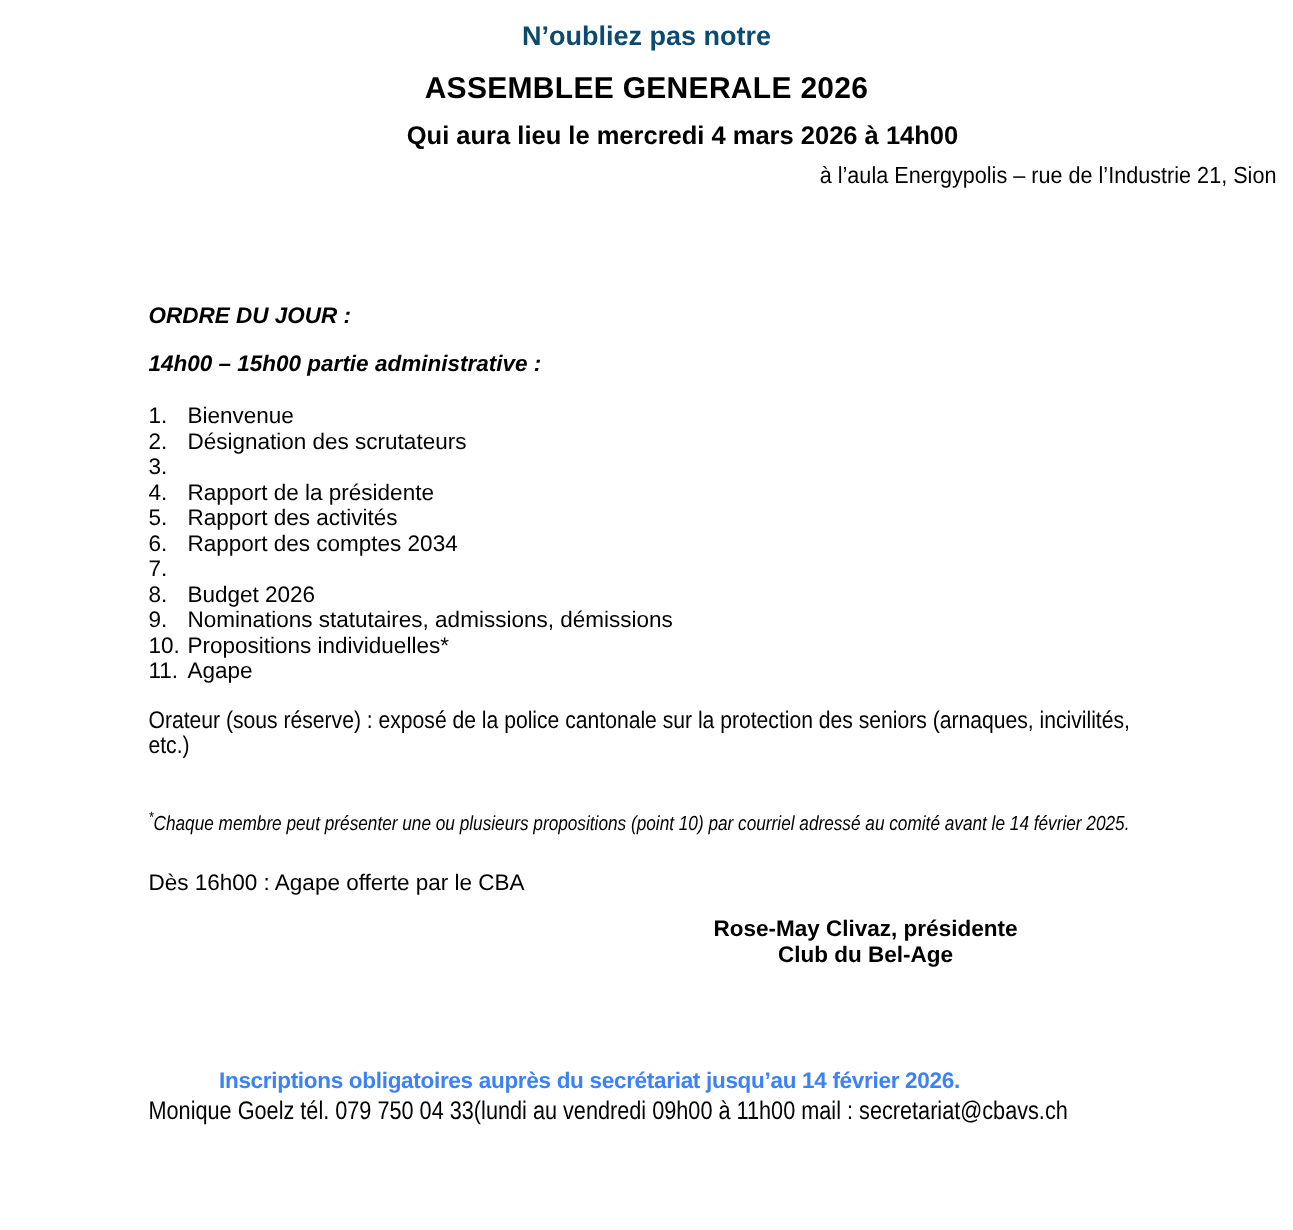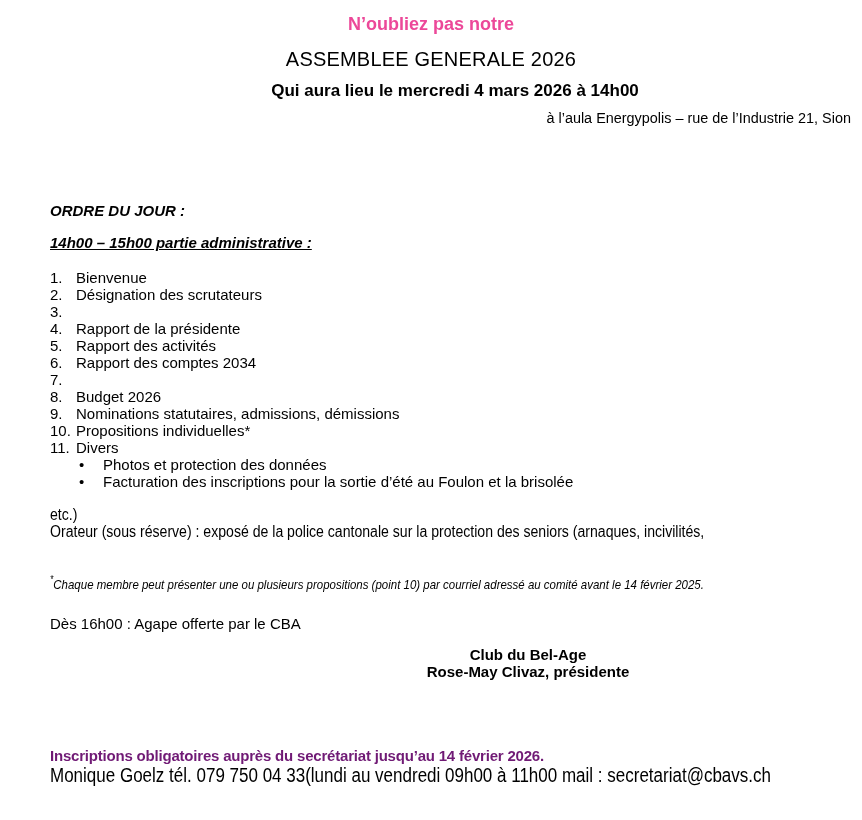--- a/index.html
+++ b/index.html
@@ -16,27 +16,27 @@
     color: #000000;
     overflow: hidden;
   }
   
   .doc-header { text-align: center; }
   .reminder {
     margin-top: 14px;
     font-size: 18px;
     line-height: 21px;
     font-weight: bold;
-    color: #ec4899;
+    color: #0c4a6e;
   }
   .title {
     margin-top: 12px;
     font-size: 20px;
     line-height: 24px;
-    font-weight: normal;
+    font-weight: bold;
     letter-spacing: 0.2px;
   }
   .when {
     margin-top: 9px;
     font-size: 17px;
     line-height: 21px;
     font-weight: bold;
     padding-left: 48px;
   }
   .where, .parking {
@@ -45,35 +45,34 @@
     line-height: 19px;
     text-align: right;
   }
   .cond-center {
     display: inline-block;
     white-space: nowrap;
     transform: scaleX(0.93);
     transform-origin: 50% 50%;
   }
   
-  .content { padding-left: 50px; padding-right: 18px; }
+  .content { padding-left: 99px; padding-right: 18px; }
   .agenda-heading {
     margin-top: 76px;
     font-size: 15px;
     line-height: 16px;
     font-weight: bold;
     font-style: italic;
   }
   .agenda-subheading {
     margin-top: 16px;
     font-size: 15px;
     line-height: 16px;
     font-weight: bold;
     font-style: italic;
-    text-decoration: underline;
   }
   .agenda-list { margin-top: 18px; }
   .agenda-item {
     display: flex;
     font-size: 15px;
     line-height: 17px;
   }
   .agenda-item .num { width: 26px; flex: 0 0 26px; }
   .sub-list { }
   .sub-item {
@@ -122,24 +121,25 @@
     font-size: 15px;
     line-height: 17.5px;
     font-weight: bold;
   }
   
   .registration {
     margin-top: 66px;
     font-size: 15px;
     line-height: 17px;
     font-weight: bold;
-    color: #701a75;
+    color: #3b82f6;
     letter-spacing: -0.2px;
-  }
-  .contact { margin-top: 3px; font-size: 20px; line-height: 17px; text-align: right; }
+    margin-left: 47px;
+  }
+  .contact { margin-top: 3px; font-size: 17px; line-height: 17px; }
   .contact .scalex { transform: scaleX(0.85); }
 </style>
 </head>
 <body>
 
 <div class="page">
 
   <div class="doc-header">
     <div class="reminder">N’oubliez pas notre</div>
     <div class="title">ASSEMBLEE GENERALE 2026</div>
@@ -199,59 +199,47 @@
           <span class="itxt">Nominations statutaires, admissions, démissions</span>
         </div>
 
         <div class="agenda-item">
           <span class="num">10.</span>
           <span class="itxt">Propositions individuelles*</span>
         </div>
 
         <div class="agenda-item">
           <span class="num">11.</span>
-          <span class="itxt">Divers</span>
+          <span class="itxt">Agape</span>
         </div>
       </div>
 
-    <div class="sub-list">
-
-        <div class="sub-item">
-          <span class="bullet-box"></span>
-          <span class="itxt">Photos et protection des données</span>
-        </div>
-
-        <div class="sub-item">
-          <span class="bullet-box"></span>
-          <span class="itxt">Facturation des inscriptions pour la sortie d’été au Foulon et la brisolée</span>
-        </div>
-      </div>
 
     <div class="speaker">
+
+        <div class="narrow-line">
+          <span class="scalex">Orateur (sous réserve) : exposé de la police cantonale sur la protection des seniors (arnaques, incivilités,</span>
+        </div>
 
         <div class="narrow-line">
           <span class="scalex">etc.)</span>
-        </div>
-
-        <div class="narrow-line">
-          <span class="scalex">Orateur (sous réserve) : exposé de la police cantonale sur la protection des seniors (arnaques, incivilités,</span>
         </div>
       </div>
 
     <p class="footnote">
       <span class="scalex">
         <sup>*</sup><span>Chaque membre peut présenter une ou plusieurs propositions (point 10) par courriel adressé au comité avant le 14 février 2025.</span>
       </span>
     </p>
 
     <p class="agape">Dès 16h00 : Agape offerte par le CBA</p>
 
     <div class="signature">
+      <div>Rose-May Clivaz, présidente</div>
       <div>Club du Bel-Age</div>
-      <div>Rose-May Clivaz, présidente</div>
     </div>
 
     <div class="registration">Inscriptions obligatoires auprès du secrétariat jusqu’au 14 février 2026.</div>
     <div class="contact">
       <span class="scalex">Monique Goelz tél. 079 750 04 33(lundi au vendredi 09h00 à 11h00 mail : secretariat@cbavs.ch</span>
     </div>
 
   </div>
 
 </div>

